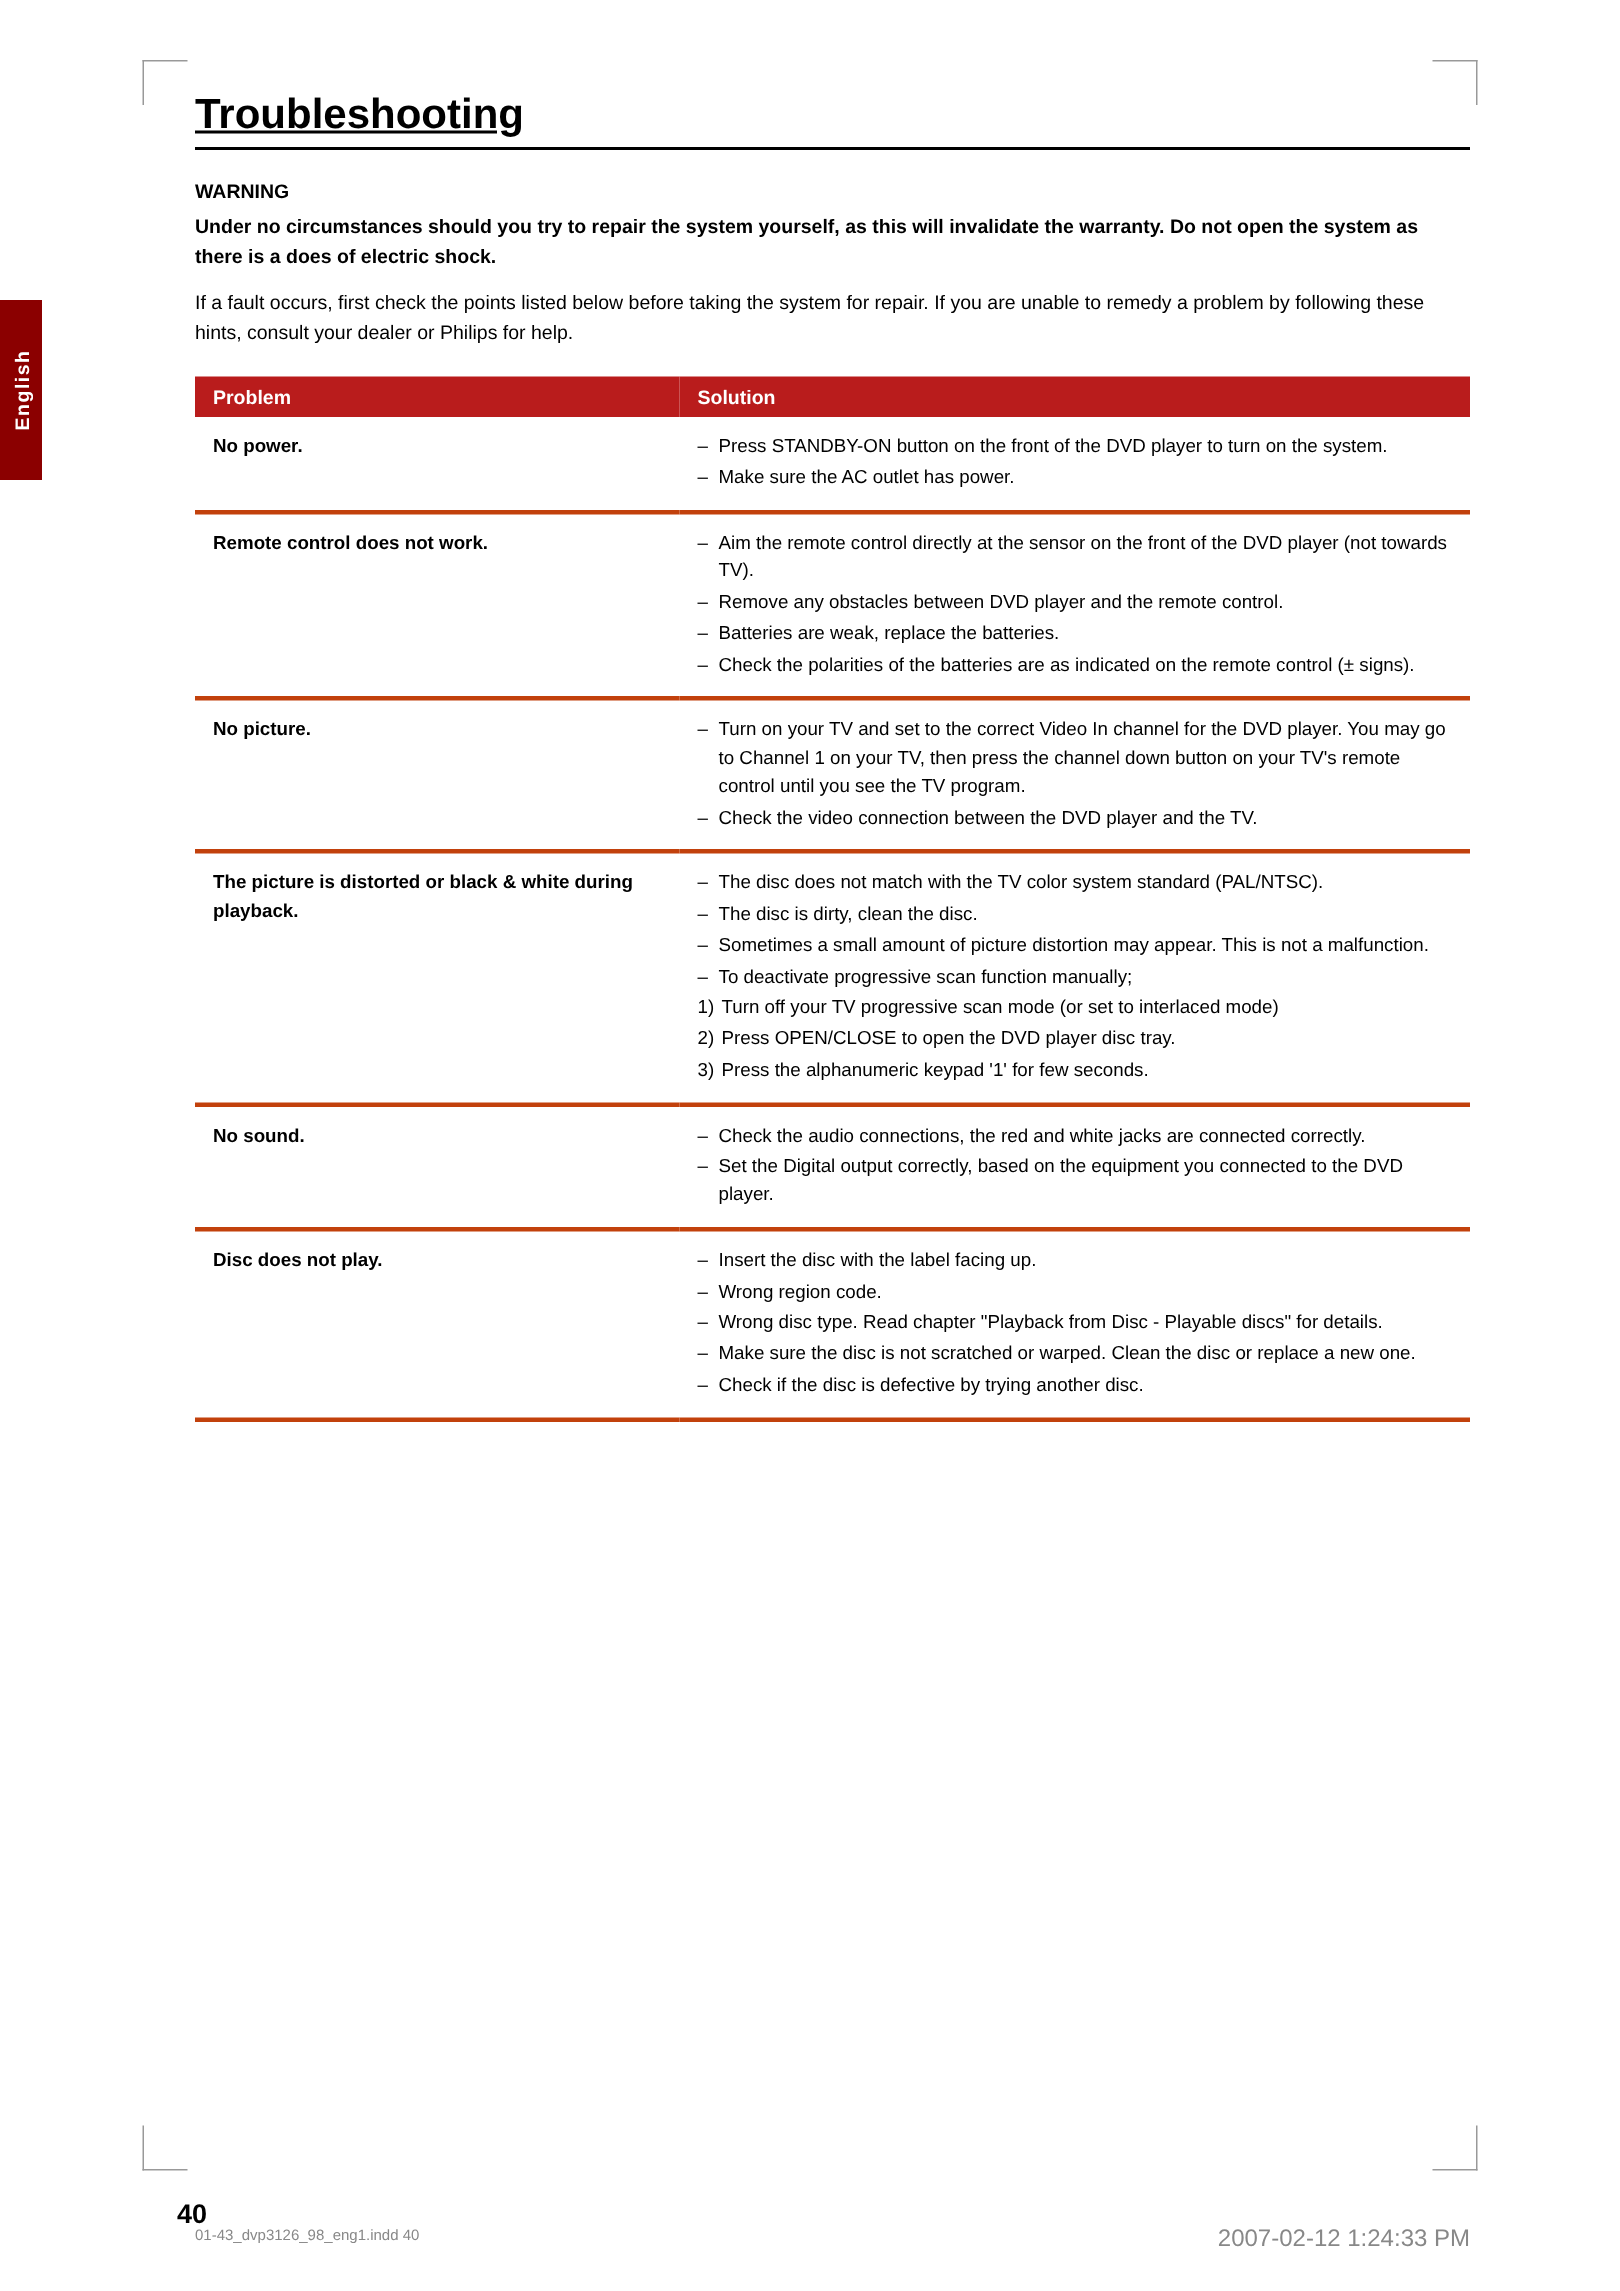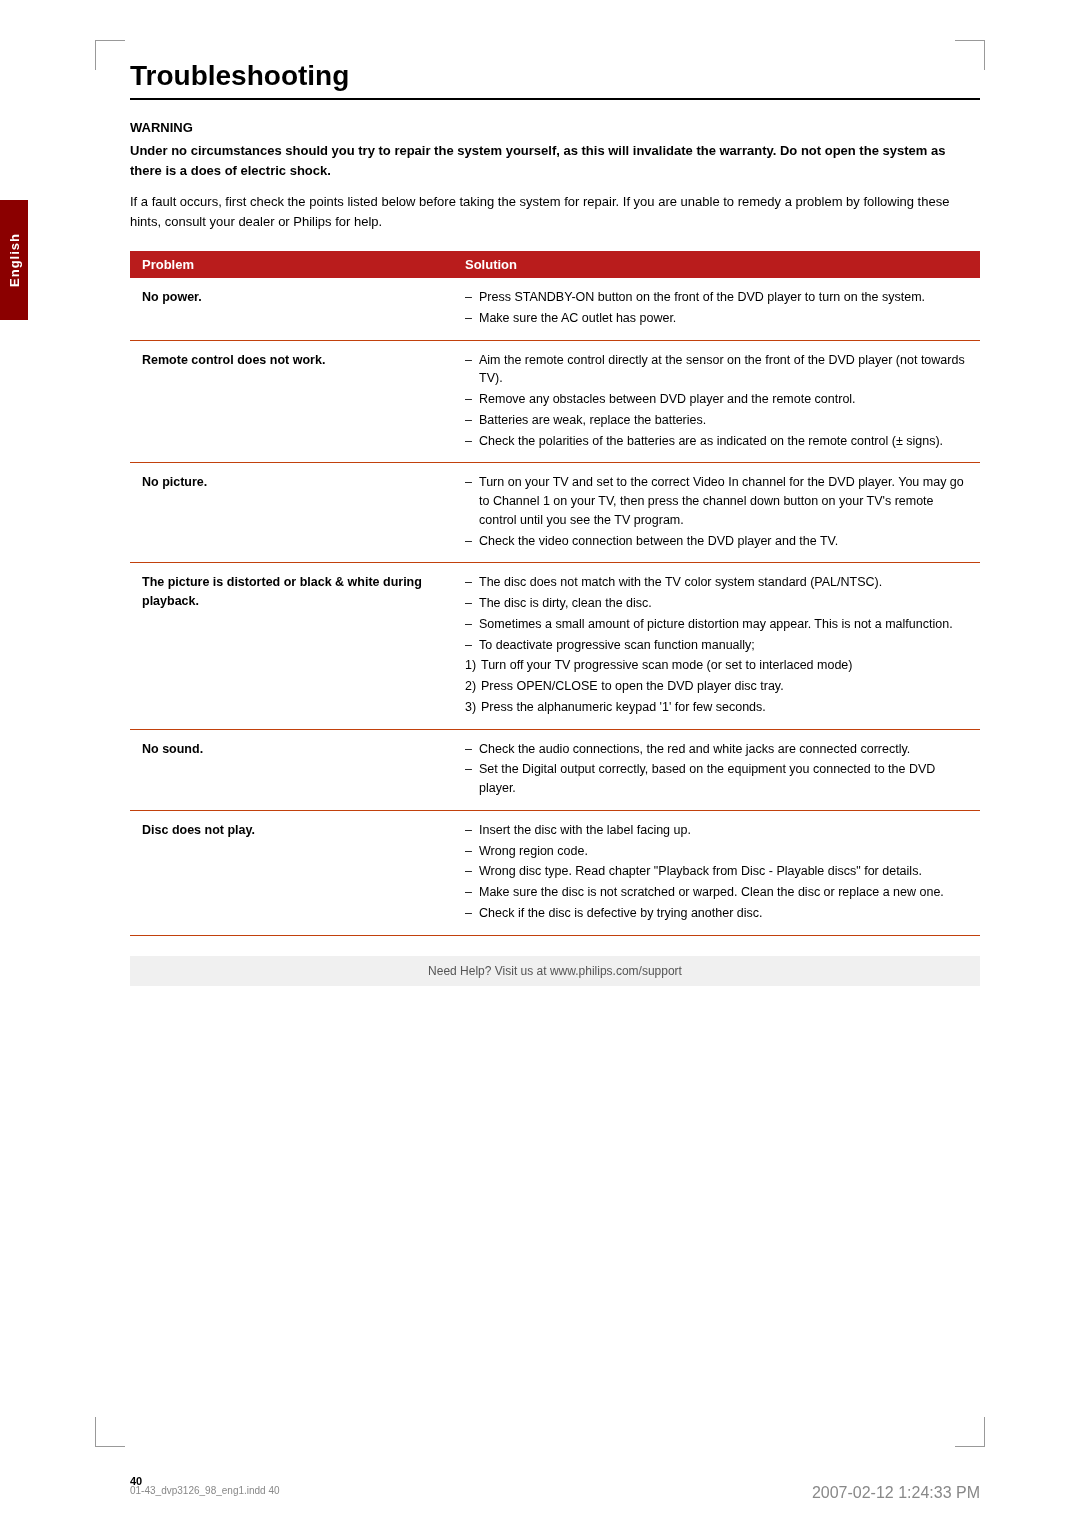--- a/index.html
+++ b/index.html
@@ -64,20 +64,21 @@
     .corner-br-v { bottom: 80px; right: 95px; }
     .corner-br-h { bottom: 80px; right: 95px; }
 
     
     .page-title {
       font-size: 28px;
       font-weight: bold;
       border-bottom: 2px solid #000;
       padding-bottom: 6px;
       margin-bottom: 20px;
+      text-decoration: underline;
     }
 
     
     .warning-section {
       margin-bottom: 18px;
     }
     .warning-title {
       font-size: 13px;
       font-weight: bold;
       margin-bottom: 6px;
@@ -116,21 +117,21 @@
       width: 62%;
     }
 
     .trouble-table tbody tr {
       vertical-align: top;
     }
     .trouble-table tbody tr td {
       padding: 10px 12px;
       font-size: 12.5px;
       line-height: 1.5;
-      border-bottom: 1px solid #c2410c;
+      border-bottom: 3px solid #c2410c;
     }
     .problem-cell {
       font-weight: bold;
       font-size: 12.5px;
     }
     .solution-cell {
       font-size: 12.5px;
     }
     .solution-cell ul {
       list-style: none;
@@ -169,22 +170,22 @@
       font-size: 12px;
       color: #555;
       margin-top: 20px;
       padding: 8px 0;
       background: #f0f0f0;
     }
 
     .page-number {
       position: absolute;
       bottom: 40px;
-      left: 130px;
-      font-size: 11px;
+      left: 118px;
+      font-size: 18px;
       font-weight: bold;
     }
     .footer-file-info {
       position: absolute;
       bottom: 31px;
       left: 130px;
       font-size: 10px;
       color: #888;
     }
     .footer-date-info {
@@ -291,20 +292,19 @@
               <li>Wrong region code.</li>
               <li>Wrong disc type. Read chapter "Playback from Disc - Playable discs" for details.</li>
               <li>Make sure the disc is not scratched or warped. Clean the disc or replace a new one.</li>
               <li>Check if the disc is defective by trying another disc.</li>
             </ul>
           </td>
         </tr>
       </tbody>
   </table>
 
-  <div class="footer-help">Need Help? Visit us at www.philips.com/support</div>
 
   <div class="page-number">40</div>
 
   <div class="footer-file-info">01-43_dvp3126_98_eng1.indd  40</div>
   <div class="footer-date-info">2007-02-12  1:24:33 PM</div>
 
 </div>
 
 </body></html>

